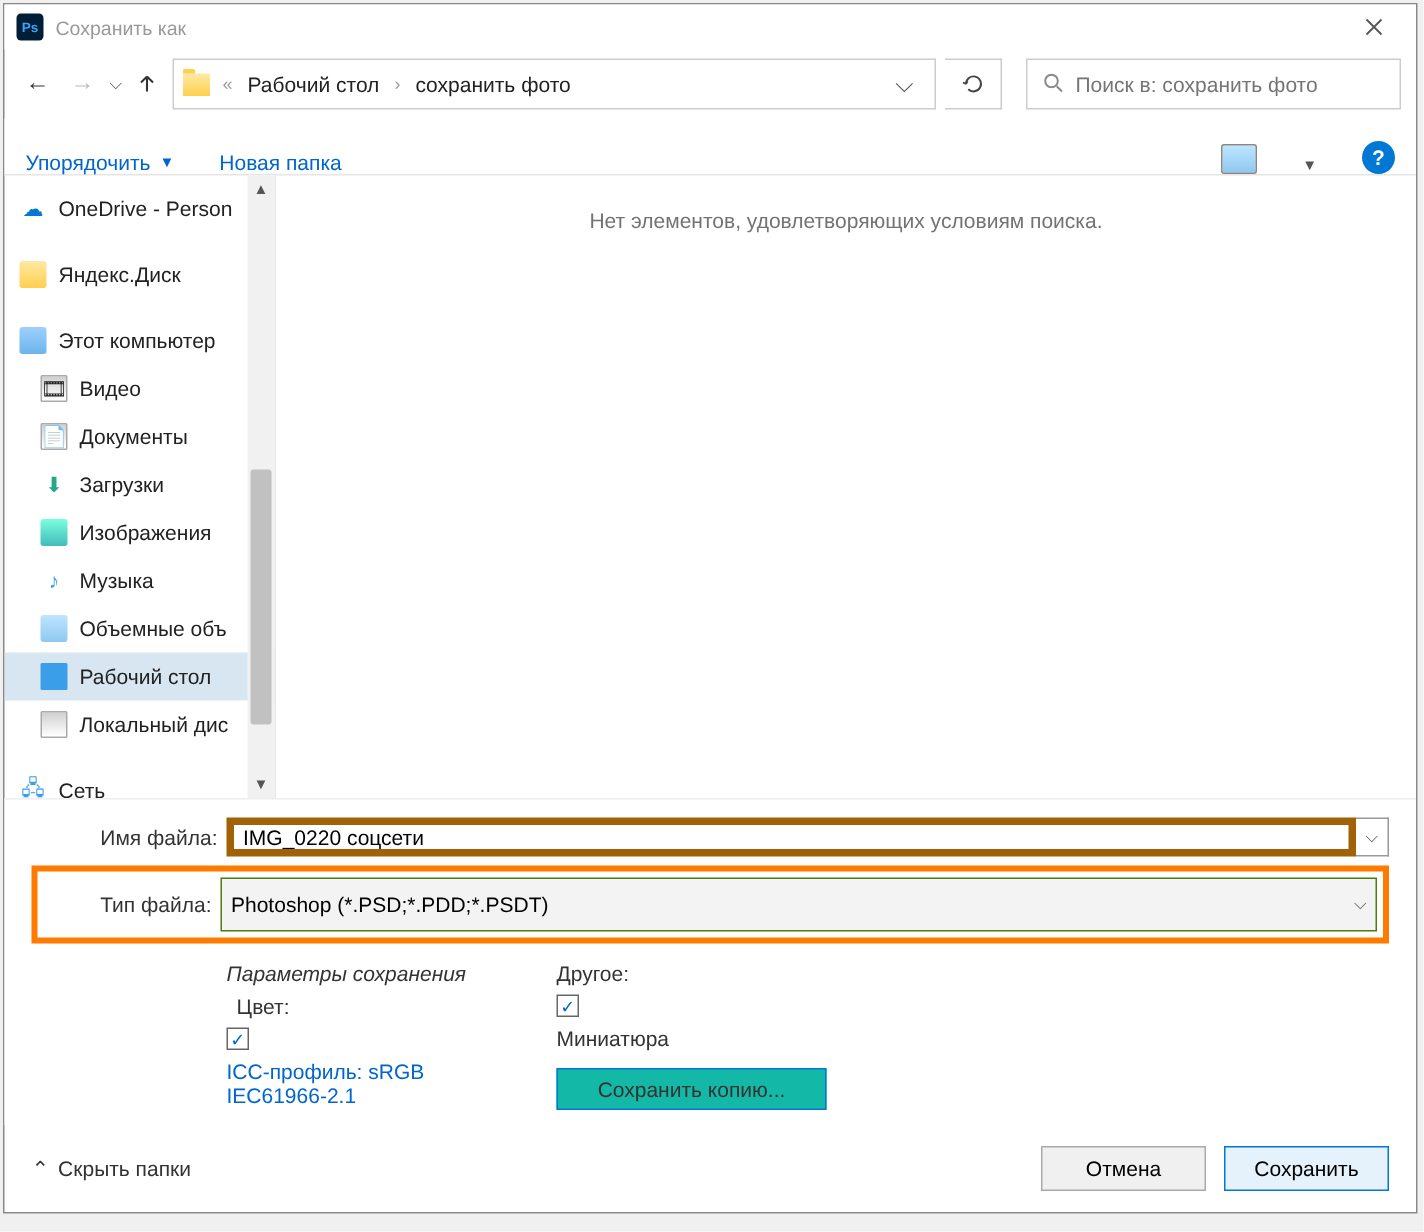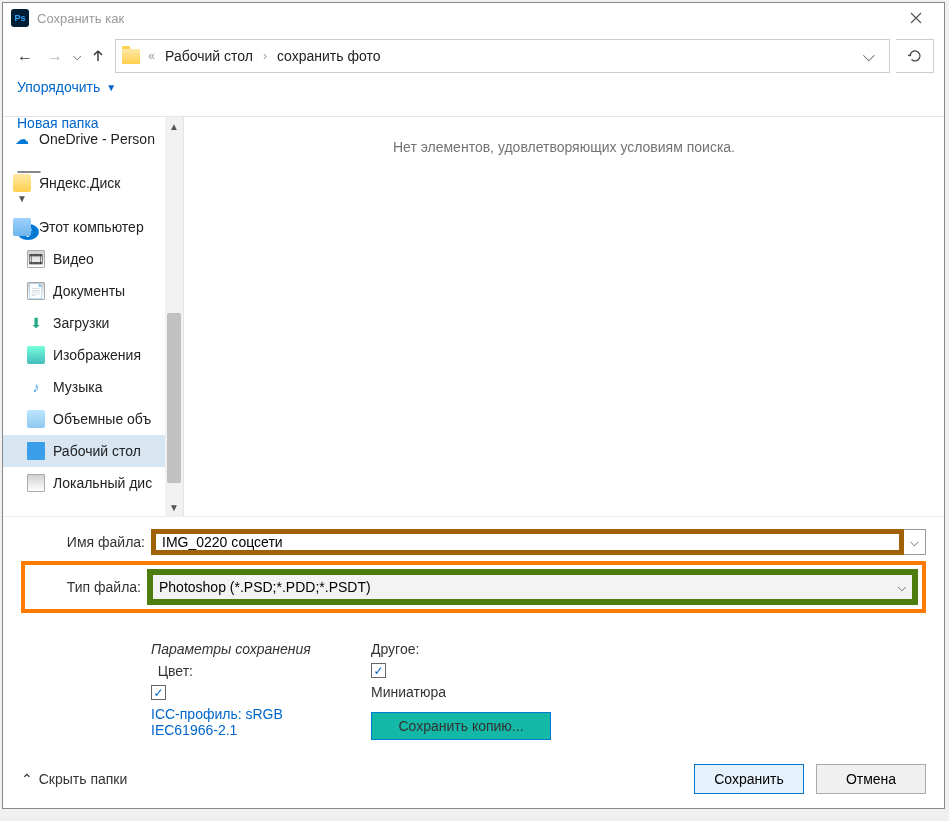--- a/index.html
+++ b/index.html
@@ -20,21 +20,21 @@
 .folder-icon { width: 18px; height: 15px; background: linear-gradient(#ffe9a6,#ffd04d); border-radius: 1px 1px 0 0; position: relative; }
 .folder-icon::before { content:''; position:absolute; top:-3px; left:0; width:8px; height:3px; background:#ffd04d; border-radius:1px 1px 0 0;}
 .bc-sep { color: #999; font-size: 12px; padding: 0 4px; }
 .bc-text { color: #222; font-size: 14px; padding: 2px 2px; }
 .addr-drop { margin-left: auto; padding: 0 8px; color: #555; }
 .refresh-btn { width: 38px; height: 34px; border: 1px solid #ccc; border-left: none; display: flex; align-items: center; justify-content: center; }
 .search-box { width: 250px; height: 34px; border: 1px solid #ccc; margin-left: 10px; display: flex; align-items: center; padding: 0 10px; gap: 8px; }
 .search-box input { border: none; outline: none; font-size: 14px; flex: 1; color: #999; }
 .search-icon-sm { color: #888; font-size: 14px; }
 
-.toolbar { height: 38px; display: flex; align-items: flex-start; padding: 0 14px; gap: 20px; border-bottom: 1px solid #e5e5e5; background: #fff; flex-direction: column; }
+.toolbar { height: 38px; display: flex; align-items: flex-end; padding: 0 14px; gap: 30px; border-bottom: 1px solid #e5e5e5; background: #fff; }
 .tb-link { color: #0066cc; font-size: 14px; display: flex; align-items: center; gap: 6px; }
 .tb-drop { font-size: 10px; }
 .tb-spacer { flex: 1; }
 .tb-view { width: 24px; height: 20px; border: 1px solid #888; background: linear-gradient(#bde5ff,#8fc8f0); border-radius: 2px; }
 .tb-help { width: 22px; height: 22px; border-radius: 50%; background: #0078d4; color: #fff; display: flex; align-items: center; justify-content: center; font-size: 14px; font-weight: bold; }
 
 .body { flex: 1; display: flex; min-height: 0; }
 .sidebar { width: 180px; position: relative; overflow: hidden; padding-top: 6px; }
 .sb-scroll { position:absolute; right:0; top:0; width:18px; height:100%; background:#f1f1f1; }
 .sb-thumb { position:absolute; right:2px; top:196px; width:14px; height:170px; background:#c1c1c1; border-radius:2px; }
@@ -56,23 +56,23 @@
 .ico-desk { background:#3a9ee8; border-radius:1px; }
 .ico-net { color:#3a9ee8; }
 
 .main-area { flex: 1; border-left: 1px solid #e5e5e5; padding-top: 22px; text-align: center; }
 .empty-msg { color: #737373; font-size: 14px; }
 
 .bottom { background: #fff; padding: 12px 18px 4px 18px; border-top: 1px solid #eee; }
 .field-row { display: flex; align-items: center; margin-bottom: 6px; }
 .field-label { width: 130px; text-align: right; font-size: 14px; color: #333; padding-right: 6px; }
 .field-input { flex: 1; height: 26px; border: 5px solid #a16207; padding: 0 6px; font-size: 14px; background: #fff; }
-.field-combo { flex: 1; height: 26px; border: 6px solid #4d7c0f; padding: 12px 6px; font-size: 14px; background: #f3f3f3; display: flex; align-items: center; }
+.field-combo { flex: 1; height: 36px; border: 1px solid #4d7c0f; padding: 12px 6px; font-size: 14px; background: #f3f3f3; display: flex; align-items: center; }
 .combo-drop { margin-left: auto; color: #555; font-size: 11px; }
-.highlight-box { border: 4px solid #ff7b00; padding: 4px 4px; margin-bottom: 22px; }
+.highlight-box { border: 4px solid #ff7b00; padding: 4px 4px; margin-bottom: 6px; }
 .drop-arrow-end { width: 22px; display: flex; align-items: center; justify-content: center; border: 1px solid #999; border-left: none; height: 26px; color: #555; font-size: 11px; }
 
 .options-row { display: flex; padding: 6px 0 0 130px; gap: 60px; }
 .opt-col { font-size: 14px; color: #333; }
 .opt-title { margin-bottom: 6px; font-style: italic; }
 .opt-label-blue { color: #0066cc; }
 .opt-sub-row { display: flex; align-items: flex-start; gap: 6px; flex-direction: column; }
 .opt-label-sm { color: #333; font-size: 14px; text-align: right; padding-right: 4px; }
 .chk { width: 15px; height: 15px; border: 1px solid #666; display: inline-flex; align-items: center; justify-content: center; color: #0066cc; font-size: 12px; background: #fff; flex-shrink: 0; }
 .btn-sm { width: 180px; height: 28px; border: 1px solid #aaa; background: #f0f0f0; font-size: 14px; display: flex; align-items: center; justify-content: center; margin-bottom: 6px; }
@@ -114,20 +114,29 @@
       <span class="bc-text">Рабочий стол</span>
       <span class="bc-sep">›</span>
       <span class="bc-text">сохранить фото</span>
       <div class="addr-drop">⌵</div>
     </div>
     <div class="refresh-btn">
       <svg width="16" height="16" viewBox="0 0 16 16">
           <path d="M3 8 a5 5 0 1 1 1.5 3.5 M3 8 l-2 -1 M3 8 l1 -2" stroke="#444" stroke-width="1.3" fill="none"></path>
         </svg>
     </div>
+    <div class="search-box">
+      <span class="search-icon-sm">
+        <svg width="14" height="14" viewBox="0 0 14 14">
+            <circle cx="6" cy="6" r="4.2" stroke="#888" stroke-width="1.3" fill="none"></circle>
+            <path d="M9.5 9.5 L13 13" stroke="#888" stroke-width="1.3"></path>
+          </svg>
+      </span>
+      <input placeholder="Поиск в: сохранить фото" style="">
+    </div>
   </div>
 
   <div class="toolbar">
     <div class="tb-link">
       <span>Упорядочить</span>
         <span class="tb-drop">▼</span>
     </div>
     <div class="tb-link">Новая папка</div>
     <div class="tb-spacer"></div>
     <div class="tb-view"></div>
@@ -236,17 +245,17 @@
       </div>
     </div>
   </div>
 
   <div class="footer">
     <div class="hide-folders">
       <span>⌃</span>
       <span>Скрыть папки</span>
     </div>
     <div class="foot-spacer"></div>
+    <button class="btn-main">Отмена</button>
     <button class="btn-main primary">Сохранить</button>
-    <button class="btn-main">Отмена</button>
   </div>
 
 </div>
 
 </body></html>

